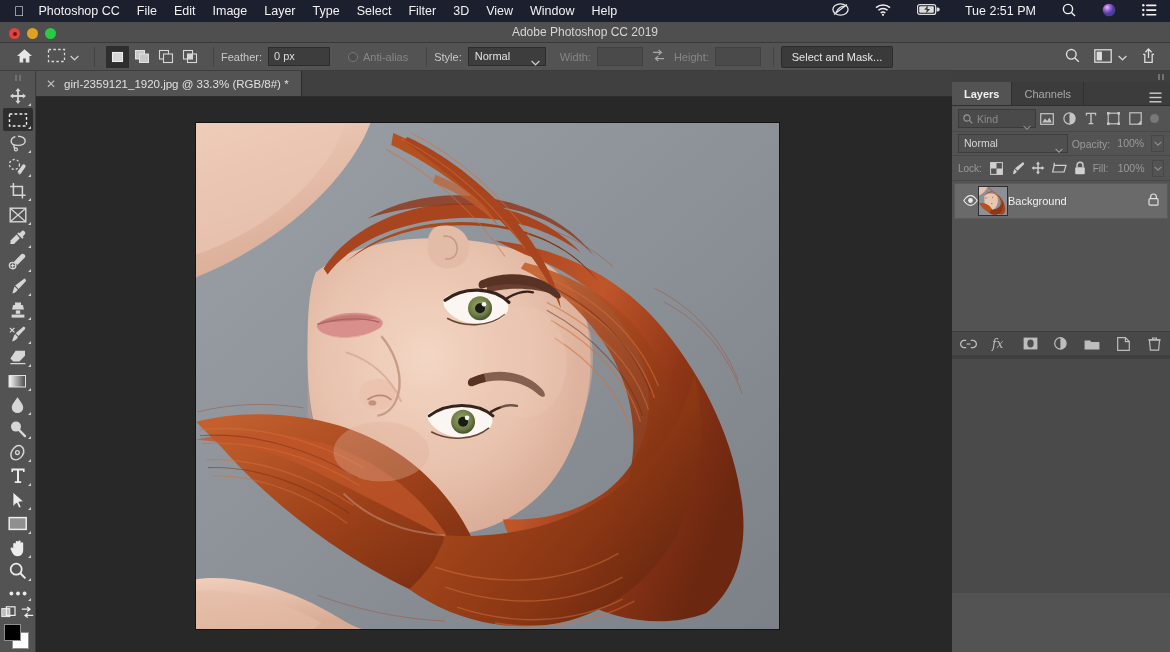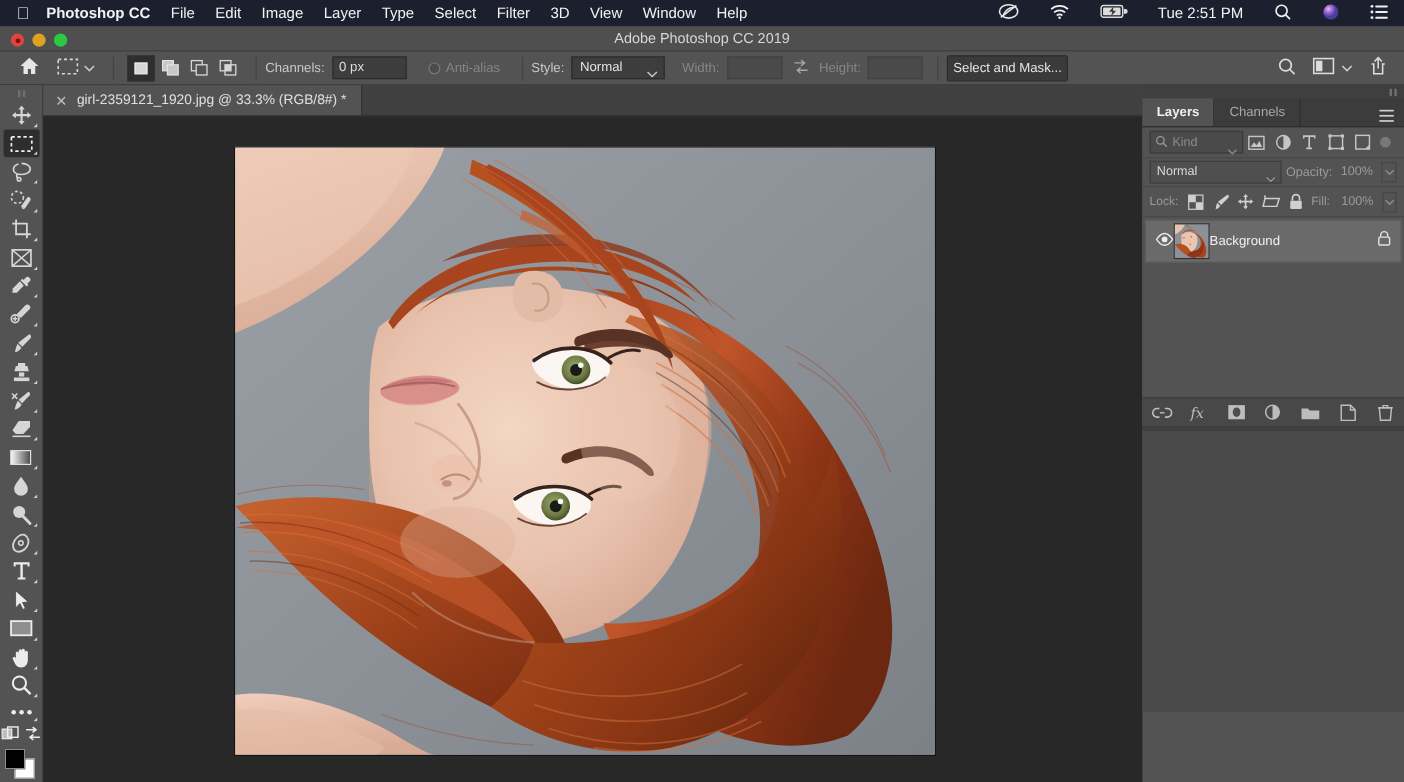--- a/index.html
+++ b/index.html
@@ -13,21 +13,21 @@
 
   
   .macbar {
     position:absolute; top:0; left:0; width:1170px; height:22px;
     background:#1c1f2e;
     display:flex; align-items:center;
     color:#f2f2f2; font-size:12.5px;
   }
   .macbar .apple { margin-left:14px; margin-right:14px; font-size:14px; line-height:1; }
   .macbar .mi { margin-right:17px; white-space:nowrap; }
-  .macbar .mi.bold { font-weight:bold; }
+  .macbar .mi.bold { font-weight:normal; }
   .macbar .right { margin-left:auto; display:flex; align-items:center; gap:26px; margin-right:13px; }
   .macbar .right .clock { font-size:12.5px; }
   .ic { display:inline-block; vertical-align:middle; }
 
   
   .titlebar {
     position:absolute; top:22px; left:0; width:1170px; height:21px;
     background:#4f4f4f;
     display:flex; align-items:center; justify-content:center;
     color:#d6d6d6; font-size:12px;
@@ -61,21 +61,21 @@
   }
   .field.dim { color:#7c7c7c; background:#4a4a4a; border-color:#414141; }
   .radio-dim { width:10px; height:10px; border-radius:50%; border:1px solid #787878; margin-right:5px; background:#4c4c4c;}
   .select {
     background:#3d3d3d; border:1px solid #2c2c2c; height:19px; color:#e3e3e3;
     font-size:11px; padding:0 18px 0 6px; line-height:17px; position:relative;
   }
   .select .chev { position:absolute; right:5px; top:6px; }
   .btn-dark {
     background:#3a3a3a; border:1px solid #2b2b2b; color:#e6e6e6;
-    font-size:11px; padding:4px 4px; border-radius:2px;
+    font-size:11px; padding:4px 10px; border-radius:2px;
   }
   .optbar .tail { margin-left:auto; display:flex; align-items:center; gap:14px; margin-right:14px; }
 
   
   .toolbar {
     position:absolute; top:71px; left:0; width:36px; height:581px;
     background:#535353; border-right:1px solid #3c3c3c;
     display:flex; flex-direction:column; align-items:center;
     padding-top:2px;
   }
@@ -334,21 +334,21 @@
         <svg width="16" height="15" viewBox="0 0 16 15">
             <rect x="1.5" y="1.5" width="9" height="8.5" fill="none" stroke="#d6d6d6" stroke-width="1.1"></rect>
             <rect x="5.5" y="5" width="9" height="8.5" fill="none" stroke="#d6d6d6" stroke-width="1.1"></rect>
             <rect x="5.5" y="5" width="5" height="5" fill="#d6d6d6"></rect>
           </svg>
       </div>
     </div>
 
     <div class="sep" style="margin-left:12px;"></div>
 
-    <span class="lbl">Channels:</span>
+    <span class="lbl">Feather:</span>
     <div class="field" style="width:62px;">0 px</div>
 
     <span class="radio-dim" style="margin-left:18px;"></span>
     <span class="lbl dim">Anti-alias</span>
 
     <div class="sep" style="margin-left:12px;"></div>
 
     <span class="lbl">Style:</span>
     <div class="select" style="width:78px;">
       <span>Normal</span>

